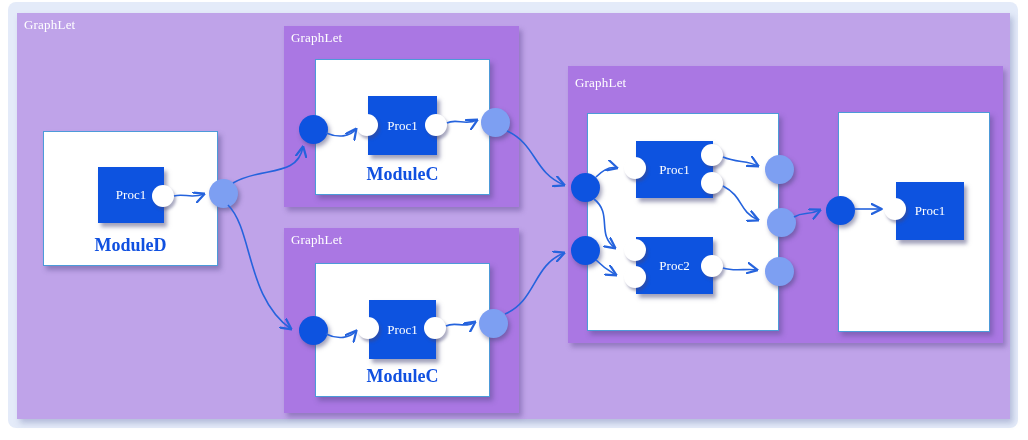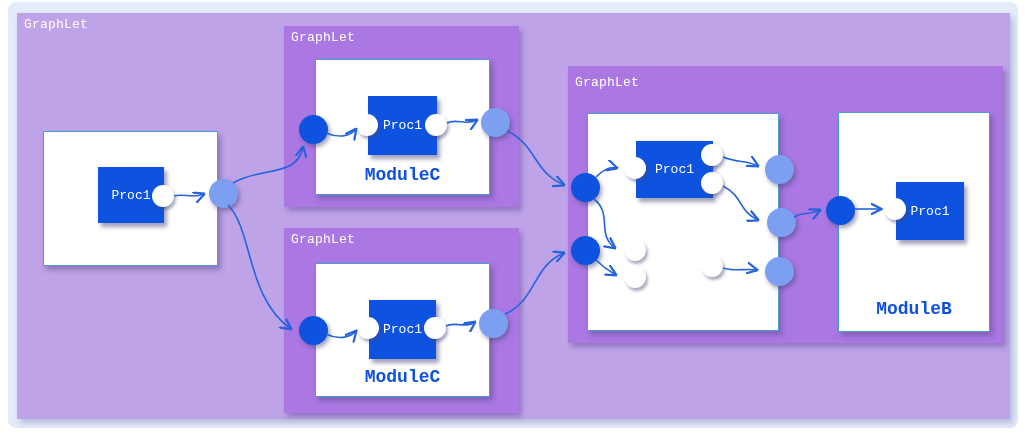--- a/index.html
+++ b/index.html
@@ -1,17 +1,17 @@
 <!DOCTYPE html>
 <html style="--outer-bg: #e4ebf9; --graphlet-fill: #bfa3e9; --nested-graphlet-fill: #aa77e3; --proc-fill: #0d53e0; --dark-node: #0d53e0; --light-node: #7d9ff2; --module-border: #4d9ad9; --module-label: #1050e0; --graphlet-label: #ffffff; --proc-label: #ffffff; --edge: #2563dd;"><head>
 <meta charset="utf-8">
 <style>
   html,body{margin:0;padding:0;background:#fff}
   #stage{position:relative;width:1028px;height:440px;background:#fff;
-         font-family:Liberation Mono, monospace;overflow:hidden}
+         font-family:Liberation Serif, serif;overflow:hidden}
   .canvas{position:absolute;left:8px;top:2px;width:1010px;height:426px;
           border-radius:8px;background:var(--outer-bg,#e4ebf9)}
   .graphlet{position:absolute;background:var(--nested-graphlet-fill,#aa77e3);
             box-shadow:3px 4px 5px rgba(80,60,130,.40)}
   .graphlet.outer{background:var(--graphlet-fill,#bfa3e9);
             box-shadow:3px 4px 6px rgba(90,100,160,.35)}
   .graphlet-label{position:absolute;top:4px;left:7px;color:var(--graphlet-label,#ffffff);
             font-size:13px;letter-spacing:.2px;white-space:nowrap}
   .module{position:absolute;background:#fff;border:1px solid var(--module-border,#4d9ad9);
           box-sizing:border-box;box-shadow:3px 4px 5px rgba(80,70,130,.45)}
@@ -50,47 +50,50 @@
   </div>
 
   <div class="graphlet" style="left:568px;top:66px;width:435px;height:277px">
     <div class="graphlet-label" style="top:9px">GraphLet</div>
   </div>
 
   <div class="module" style="left:43px;top:131px;width:175px;height:135px">
     <div class="proc" style="left:54px;top:35px;width:66px;height:56px">
       <span>Proc1</span>
     </div>
+    <div class="module-label">ModuleD</div>
   </div>
 
   <div class="module" style="left:315px;top:59px;width:175px;height:136px">
     <div class="proc" style="left:52px;top:36px;width:69px;height:59px">
       <span>Proc1</span>
     </div>
     <div class="module-label">ModuleC</div>
   </div>
 
   <div class="module" style="left:315px;top:263px;width:175px;height:134px">
     <div class="proc" style="left:53px;top:36px;width:67px;height:59px">
       <span>Proc1</span>
     </div>
     <div class="module-label">ModuleC</div>
   </div>
 
   <div class="module" style="left:587px;top:113px;width:192px;height:218px">
     <div class="proc" style="left:48px;top:27px;width:77px;height:57px">
       <span>Proc1</span>
     </div>
+    <div class="proc" style="left:48px;top:123px;width:77px;height:57px">
+      <span>Proc2</span>
+    </div>
   </div>
 
   <div class="module" style="left:838px;top:112px;width:152px;height:220px">
     <div class="proc" style="left:57px;top:69px;width:68px;height:58px">
       <span>Proc1</span>
     </div>
-    <div class="module-label" style="bottom:12px">ModuleB</div>
   </div>
 
   <div class="junction light" style="left:209px;top:179px"></div>
   <div class="junction dark" style="left:299px;top:115px"></div>
   <div class="junction dark" style="left:299px;top:316px"></div>
   <div class="junction light" style="left:481px;top:108px"></div>
   <div class="junction light" style="left:479px;top:309px"></div>
   <div class="junction dark" style="left:571px;top:173px"></div>
   <div class="junction dark" style="left:571px;top:236px"></div>
   <div class="junction light" style="left:765px;top:155px"></div>

